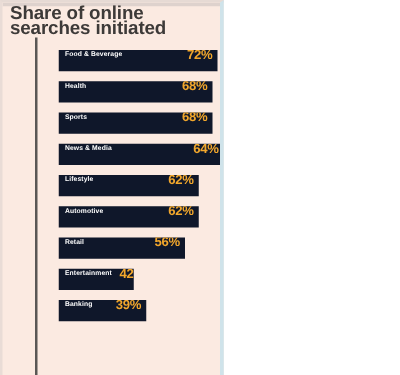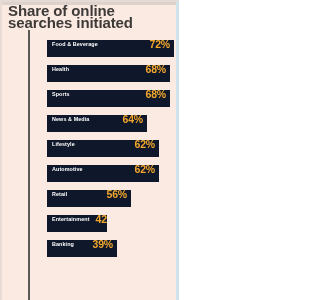--- a/index.html
+++ b/index.html
@@ -125,42 +125,42 @@
     </div>
 
     <div class="bar-row">
       <div class="bar" style="width:123px">
         <span class="bar-label">Sports</span>
         <span class="bar-value">68%</span>
       </div>
     </div>
 
     <div class="bar-row">
-      <div class="bar" style="width:100px">
+      <div class="bar" style="width:132px">
         <span class="bar-label">News &amp; Media</span>
         <span class="bar-value">64%</span>
       </div>
     </div>
 
     <div class="bar-row">
       <div class="bar" style="width:112px">
         <span class="bar-label">Lifestyle</span>
         <span class="bar-value">62%</span>
       </div>
     </div>
 
     <div class="bar-row">
       <div class="bar" style="width:112px">
         <span class="bar-label">Automotive</span>
         <span class="bar-value">62%</span>
       </div>
     </div>
 
     <div class="bar-row">
-      <div class="bar" style="width:84px">
+      <div class="bar" style="width:101px">
         <span class="bar-label">Retail</span>
         <span class="bar-value">56%</span>
       </div>
     </div>
 
 
 
     <div class="bar-row">
       <div class="bar" style="width:60px">
         <span class="bar-label">Entertainment</span>

